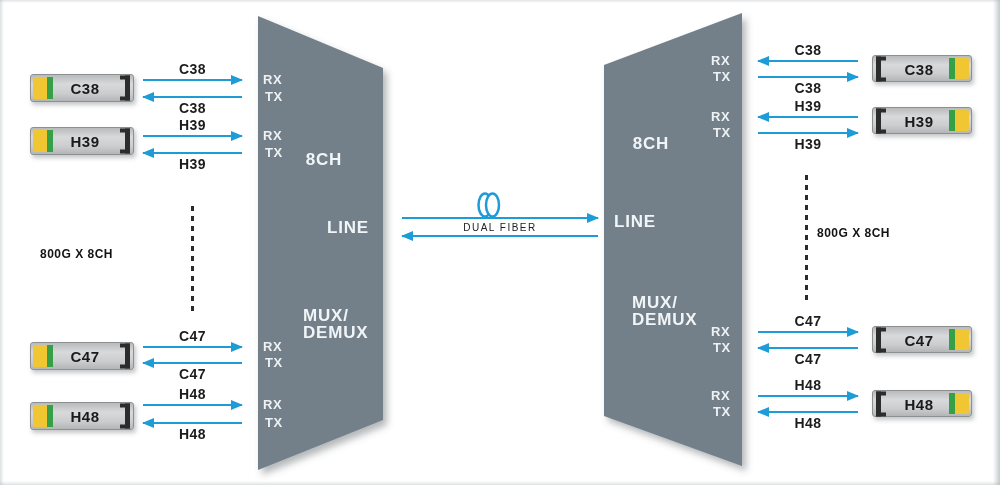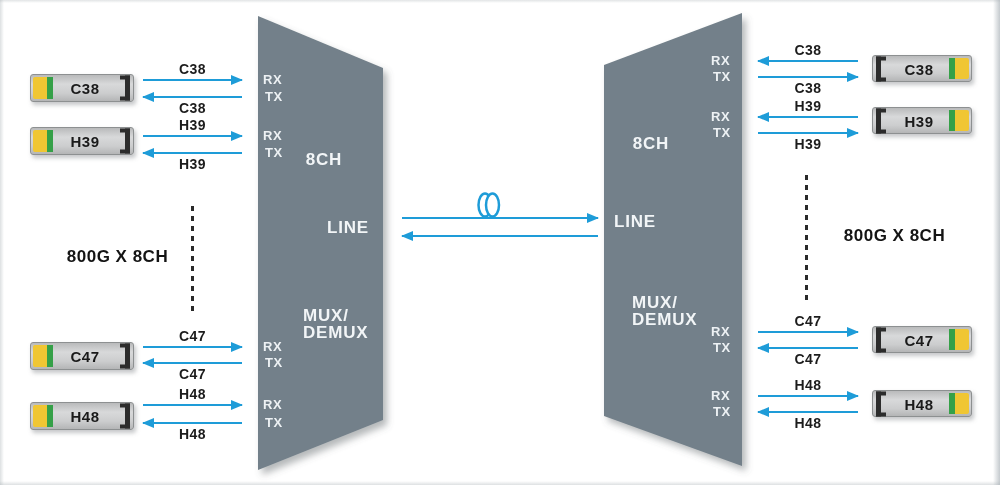--- a/index.html
+++ b/index.html
@@ -30,21 +30,21 @@
   .clip-r{right:3px;border-right:5px solid #2c2c2c;border-top:4px solid #2c2c2c;border-bottom:4px solid #2c2c2c;}
   .clip-l{left:3px;border-left:5px solid #2c2c2c;border-top:4px solid #2c2c2c;border-bottom:4px solid #2c2c2c;}
   
   .arr{position:absolute;height:0;border-top:2.4px solid #1e9cd8;}
   .arr .hd{position:absolute;top:-6.5px;width:0;height:0;border-top:5px solid transparent;border-bottom:5px solid transparent;}
   .arr.r .hd{right:-1px;border-left:12px solid #1e9cd8;}
   .arr.l .hd{left:-1px;border-right:12px solid #1e9cd8;}
   
   .albl{position:absolute;font-weight:bold;font-size:14px;color:#1c1c1c;text-align:center;letter-spacing:.5px;}
   .albl.fiber{font-weight:normal;font-size:10px;color:#222;letter-spacing:1.5px;}
-  .caption{position:absolute;font-weight:bold;font-size:17px;color:#141414;text-align:center;letter-spacing:.5px;}
+  .caption{position:absolute;font-weight:bold;font-size:12px;color:#141414;letter-spacing:.5px;}
   .port{position:absolute;width:26px;font-weight:bold;font-size:13px;color:#edf1f4;letter-spacing:.5px;}
   .mux-big{position:absolute;font-weight:bold;font-size:17px;color:#f2f5f7;text-align:center;letter-spacing:.8px;}
   .mux-name{position:absolute;font-weight:bold;font-size:17px;color:#f2f5f7;line-height:17px;letter-spacing:.8px;}
   
   .dots{position:absolute;width:3px;background:repeating-linear-gradient(to bottom,#2a2a2a 0 5px,transparent 5px 10px);}
   
   .edge{position:absolute;pointer-events:none;}
   svg.layer{position:absolute;left:0;top:0;}
 </style>
 </head>
@@ -145,20 +145,21 @@
     <div>DEMUX</div>
   </div>
 
   <svg class="layer" style="left:470px;top:188px" width="40" height="34">
     <ellipse cx="15" cy="17" rx="6.5" ry="11.5" fill="#ffffff" stroke-width="2.5" stroke="#1e9cd8"></ellipse>
     <ellipse cx="22.5" cy="17" rx="6.5" ry="11.5" fill="#ffffff" stroke-width="2.5" stroke="#1e9cd8"></ellipse>
   </svg>
   <div class="arr r" style="left:402px;top:217px;width:196px">
       <i class="hd"></i>
     </div>
+  <div class="albl fiber" style="left:402px;top:222px;width:196px">DUAL FIBER</div>
   <div class="arr l" style="left:402px;top:235px;width:196px">
       <i class="hd"></i>
     </div>
 
   <div class="mux-big" style="left:611px;top:134px;width:80px">8CH</div>
   <div class="mux-big" style="left:595px;top:212px;width:80px">LINE</div>
   <div class="mux-name" style="left:632px;top:294px">
     <div>MUX/</div>
     <div>DEMUX</div>
   </div>

